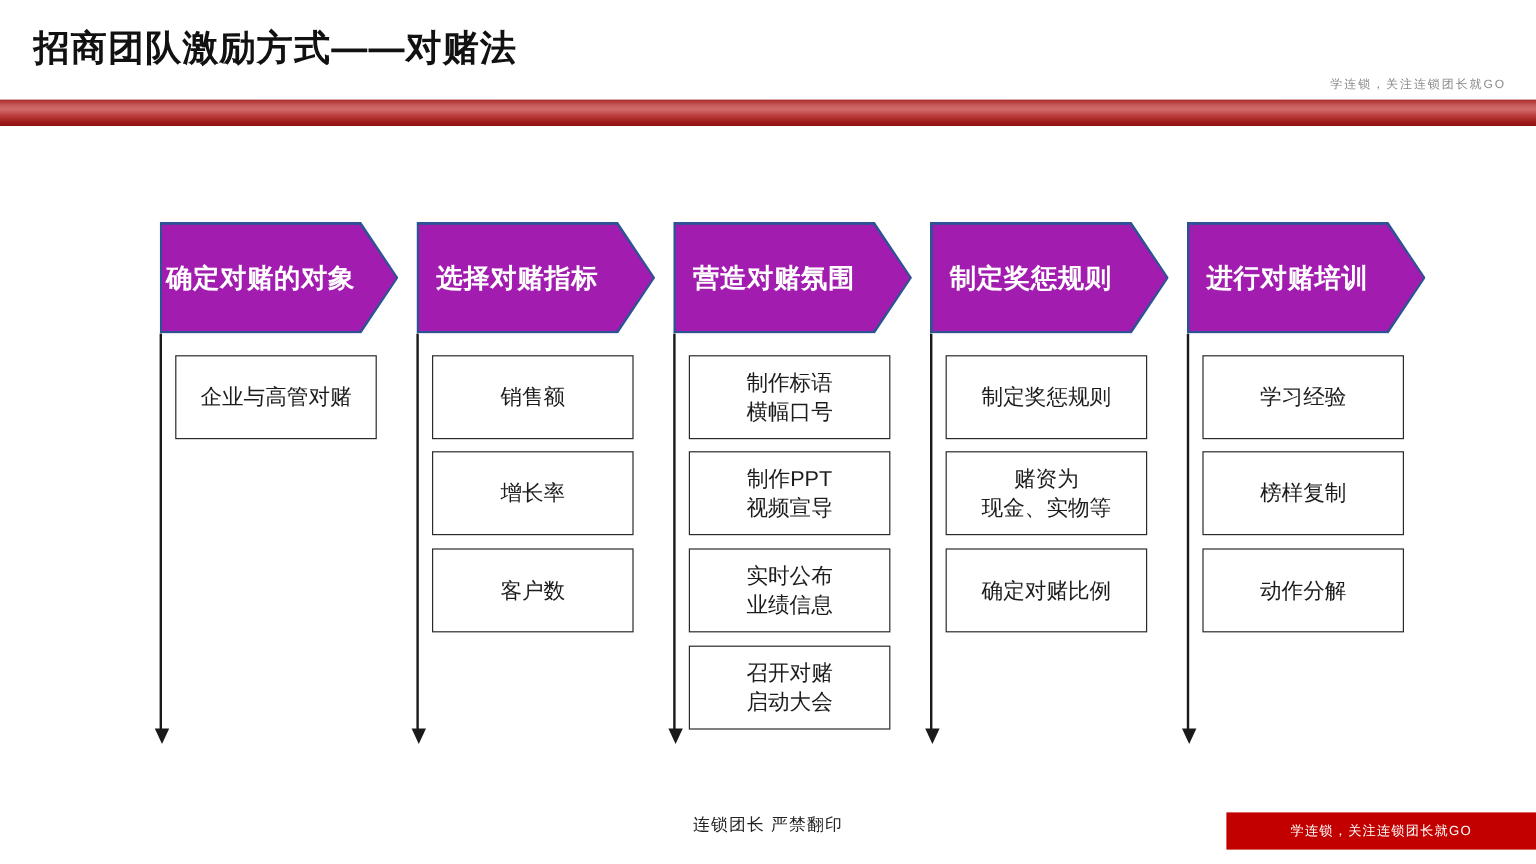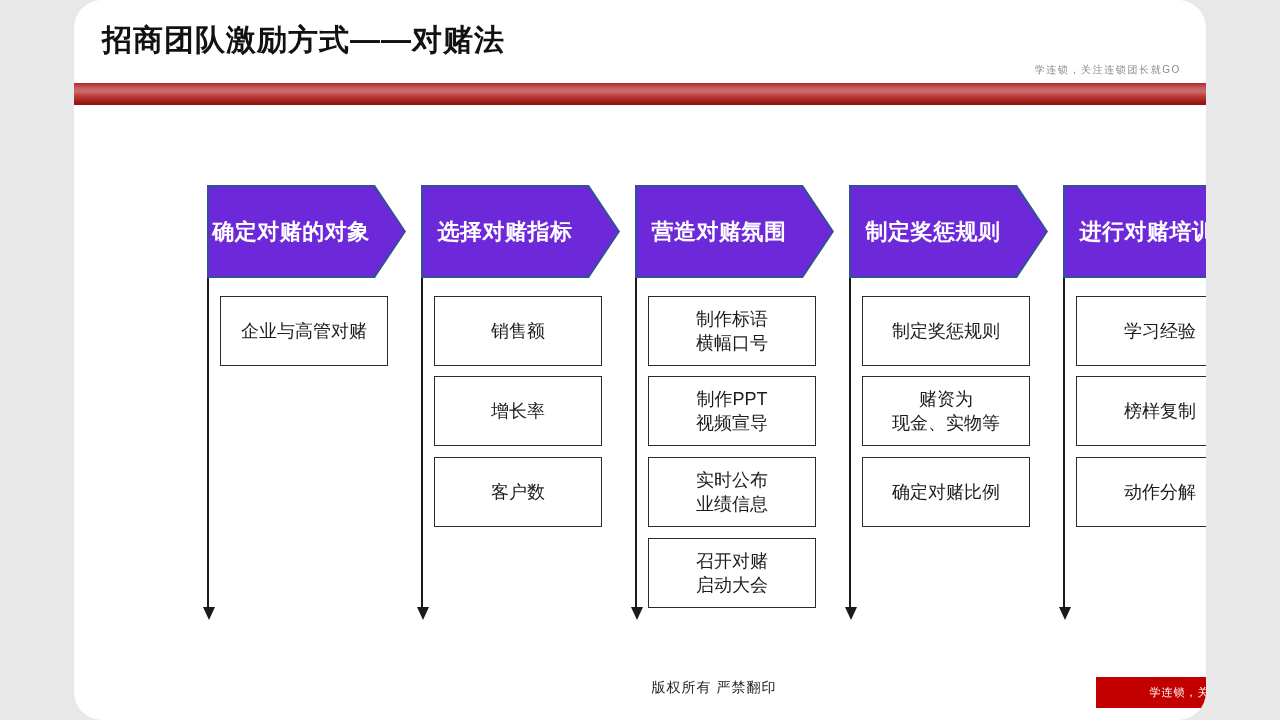--- a/index.html
+++ b/index.html
@@ -1,21 +1,20 @@
 <!DOCTYPE html>
 <html><head>
 <meta charset="utf-8">
 <style>
   * { margin:0; padding:0; box-sizing:border-box; }
   html,body { background:#e8e8e8; }
   .slide {
-    position:relative; width:1132px; height:720px; background:#ffffff;
+    position:relative; width:1280px; height:720px; background:#ffffff;
     font-family:"Liberation Sans","DejaVu Sans",sans-serif; overflow:hidden;
     margin:0 auto;
-    border-radius:28px;
   }
 
   
   .title {
     position:absolute; left:28px; top:20px;
     font-size:30px; font-weight:bold; color:#111; letter-spacing:1px;
     white-space:nowrap;
   }
   .logo-box {
     position:absolute; right:27px; top:16px; width:117px; height:43px;
@@ -31,21 +30,21 @@
     letter-spacing:1.6px; white-space:nowrap;
   }
   .red-bar {
     position:absolute; left:0; top:83px; width:1280px; height:22px;
     background:linear-gradient(180deg,#a82a2a 0%,#c85d5d 22%,#d06a6a 38%,#b93a3a 62%,#9c1818 88%,#8f1111 100%);
   }
 
   
   .arrow { position:absolute; top:185px; width:199px; height:93px; background:#2e5395;
            clip-path:polygon(0 0,84.4% 0,100% 50%,84.4% 100%,0 100%); }
-  .arrow-inner { position:absolute; inset:2px; background:#6d28d9;
+  .arrow-inner { position:absolute; inset:2px; background:#a21caf;
            clip-path:polygon(0 0,84.4% 0,100% 50%,84.4% 100%,0 100%);
            display:flex; align-items:center; justify-content:center; padding-right:31px; }
   .arrow-label { color:#fff; font-weight:bold; font-size:22px; letter-spacing:0.5px; white-space:nowrap; }
 
   .vline { position:absolute; top:278px; width:2px; height:330px; background:#1a1a1a; }
   .ahead { position:absolute; top:607px; width:0; height:0;
            border-left:6px solid transparent; border-right:6px solid transparent;
            border-top:13px solid #1a1a1a; }
 
   .box { position:absolute; width:168px; height:70px; background:#fff;
@@ -138,19 +137,19 @@
       </div>
     </div>
     <div class="vline v4"></div>
     <div class="ahead h4"></div>
     <div class="box b4 r0">学习经验</div>
     <div class="box b4 r1">榜样复制</div>
     <div class="box b4 r2">动作分解</div>
 
   </div>
 
-  <div class="copyright">版权所有  严禁翻印</div>
+  <div class="copyright">连锁团长  严禁翻印</div>
 
   <div class="wm-strip">
     <span class="wm-strip-text">学连锁，关注连锁团长就GO</span>
   </div>
 
 </div>
 
 </body></html>

